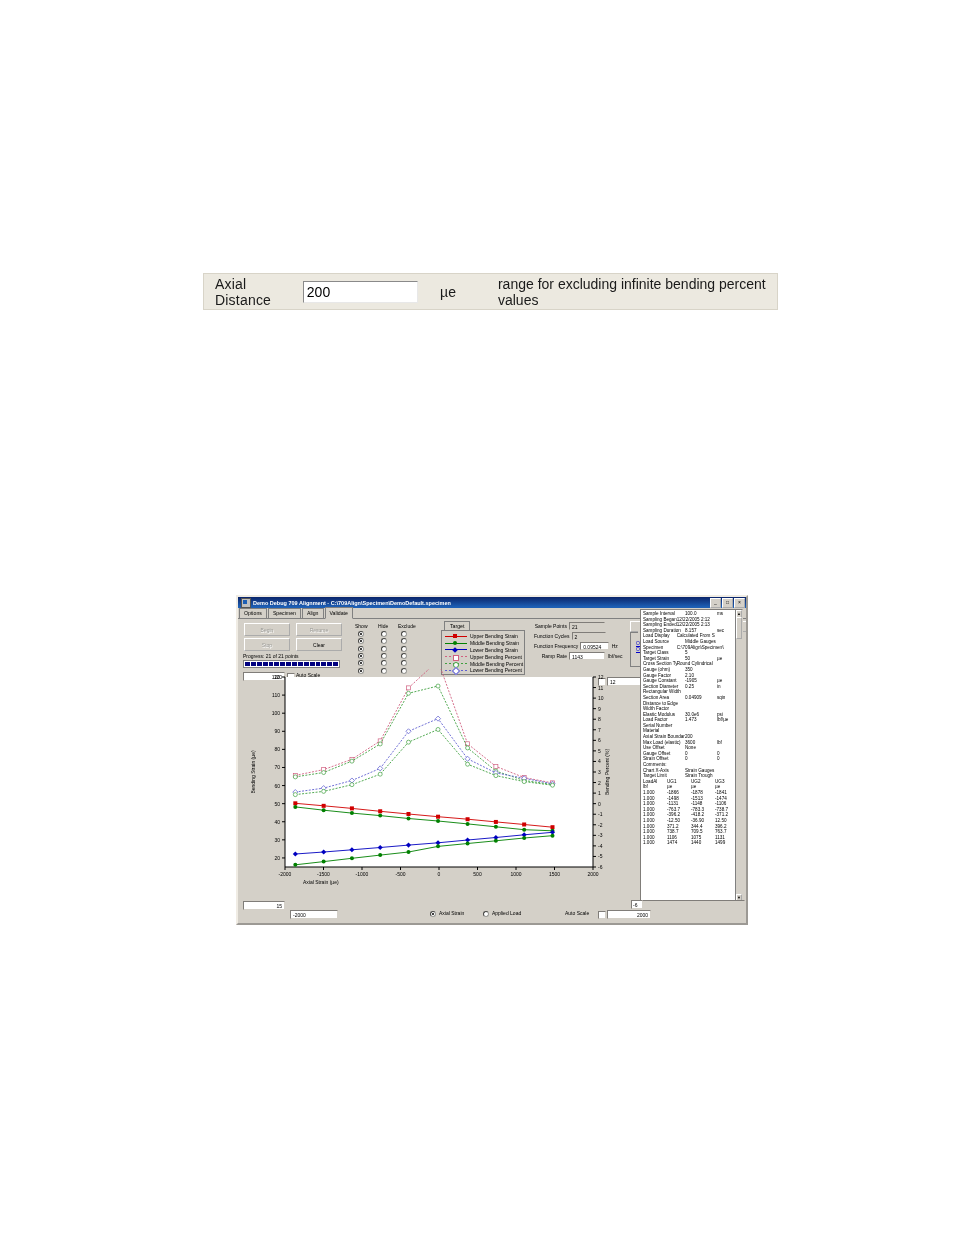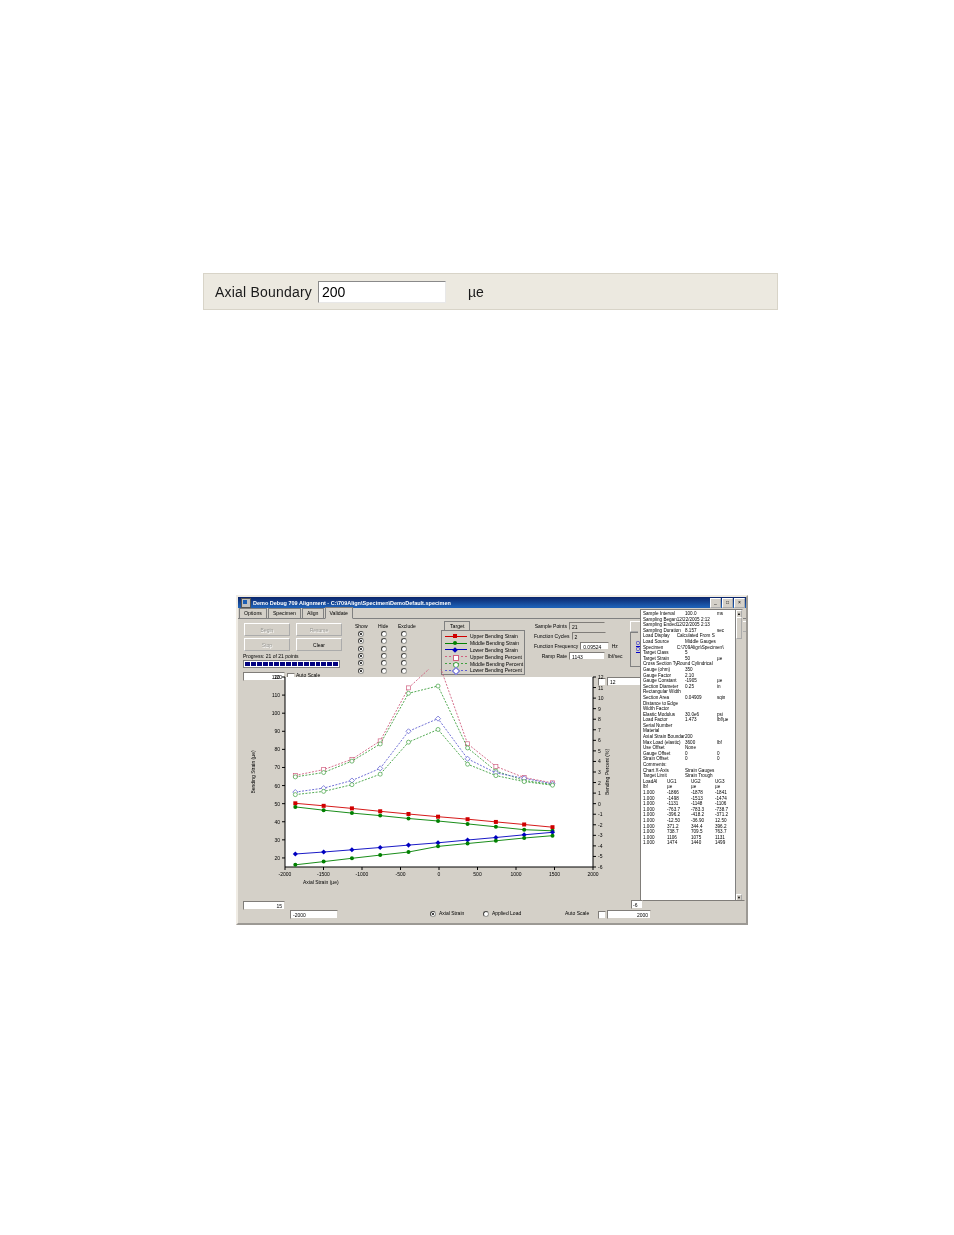--- a/index.html
+++ b/index.html
@@ -132,23 +132,24 @@
   #xmaxbox{position:absolute;left:369px;top:313px;width:44px;height:9px;background:#fff;
     border:1px inset #d4d0c8;font-size:5px;text-align:right;padding-right:2px;line-height:9px;box-sizing:border-box;}
   #ymaxbox{position:absolute;left:393px;top:303px;width:12px;height:9px;background:#fff;
     border:1px inset #d4d0c8;font-size:5px;padding-left:1px;line-height:9px;box-sizing:border-box;}
   .hsb{position:absolute;left:402px;top:303px;width:103px;height:7px;background:#d4d0c8;border:1px inset #d4d0c8;}
 </style>
 </head>
 <body>
 
 <div id="axial-strip">
-  <span class="lbl">Axial Boundary</span>
+  <span class="lbl">Axial Distance</span>
   <div class="inp">200</div>
   <span class="unit">µe</span>
+  <span class="desc">range for excluding infinite bending percent values</span>
 </div>
 
 <div id="app">
 
   <div class="titlebar">
     <div class="ticon"></div>
     <div class="ttext">Demo Debug 709 Alignment - C:\709Align\Specimen\DemoDefault.specimen</div>
     <div class="tbtns">
       <div class="tb">_</div>
       <div class="tb">□</div>

